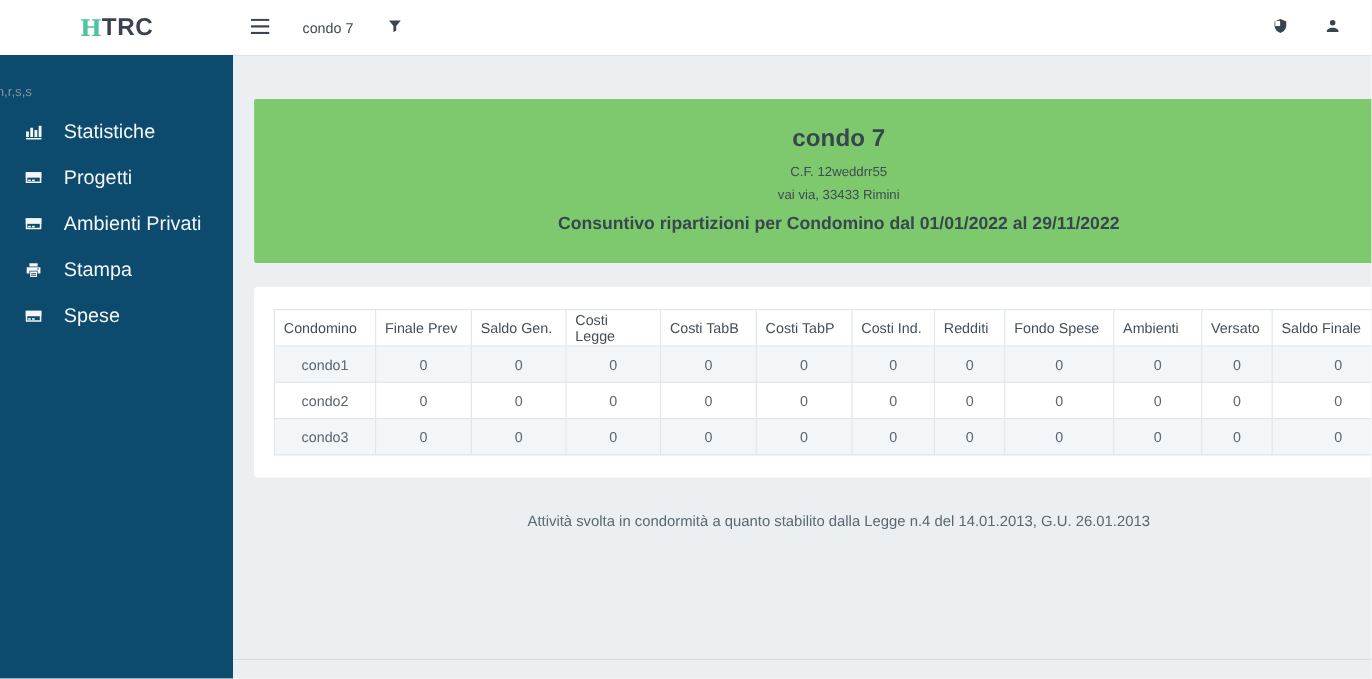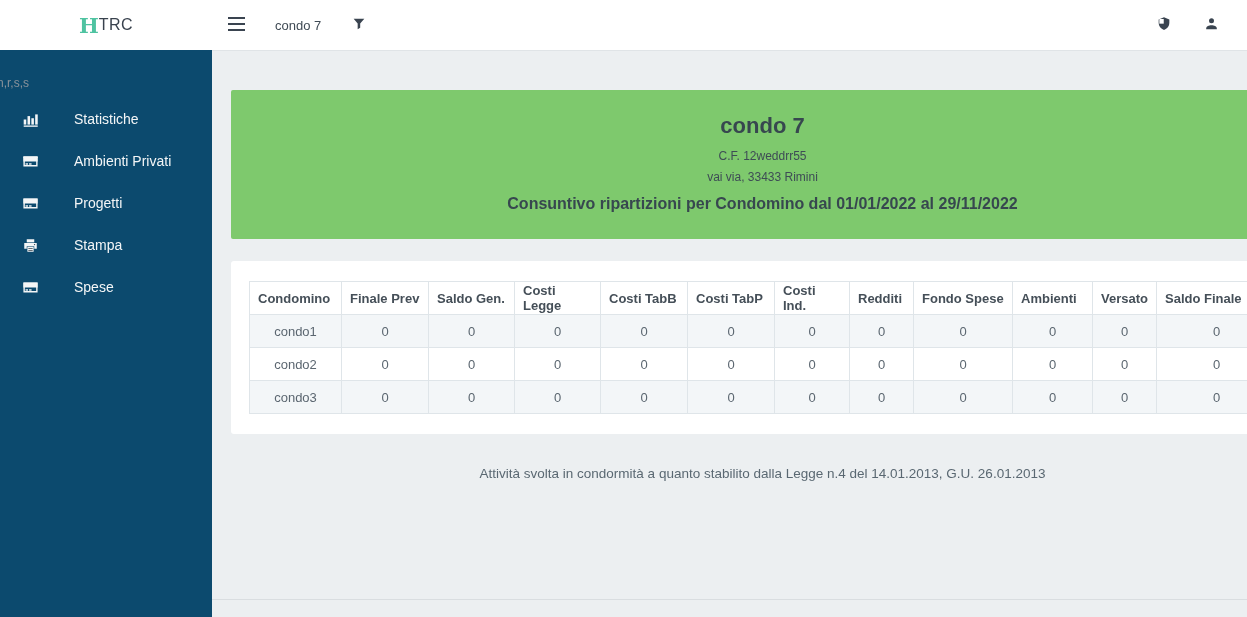--- a/index.html
+++ b/index.html
@@ -4,49 +4,49 @@
 <style>
   * { margin:0; padding:0; box-sizing:border-box; }
   html,body { width:1247px; height:617px; overflow:hidden; }
   body { font-family:"Liberation Sans","DejaVu Sans",sans-serif; background:#eceff1; }
   .app { position:relative; width:1247px; height:617px; overflow:hidden; background:#fff; }
 
   
   .topbar { position:absolute; top:0; left:0; width:1247px; height:50px; background:#ffffff; display:flex; align-items:center; z-index:5; }
   .logo { width:212px; display:flex; justify-content:center; align-items:center; cursor:pointer; }
   .logo .h { font-family:"DejaVu Serif","Liberation Serif",serif; font-size:21px; font-weight:bold; color:#4fc3a1; }
-  .logo .rest { font-size:16px; font-weight:normal; color:#39424e; letter-spacing:.5px; }
+  .logo .rest { font-size:22px; font-weight:bold; color:#39424e; letter-spacing:.5px; }
   .topbar-left { display:flex; align-items:center; gap:26px; margin-left:12px; }
   .icon-btn { background:none; border:none; cursor:pointer; display:flex; align-items:center; justify-content:center; padding:4px; }
   .context-label { font-size:13px; color:#3f4a54; }
   .topbar-right { margin-left:auto; display:flex; align-items:center; gap:24px; margin-right:24px; }
 
   
   .sidebar { position:absolute; top:50px; left:0; width:212px; height:567px; background:#0c4a6e; }
   .sidebar-toplabel { font-size:12px; color:#8a939b; margin:26px 0 8px -3px; white-space:nowrap; }
   .nav { padding-top:0; }
   .nav-item { display:flex; align-items:center; height:42px; padding-left:22px; cursor:pointer; color:#f4f6f7; }
   .nav-item .nav-icon { width:17px; height:17px; margin-right:19px; display:flex; align-items:center; justify-content:center; }
-  .nav-item .nav-label { font-size:14px;margin-left:16px; }
+  .nav-item .nav-label { font-size:18px; }
 
   
   .content { position:absolute; top:50px; left:212px; width:1035px; height:567px; background:#eceff1; border-top:1px solid #e0e4e7; }
   .page-body { height:548px; overflow:hidden; }
   .page-footer { height:18px; border-top:1px solid #d9dde0; background:#eceff1; }
 
   .banner { margin:39px 0 0 19px; width:1063px; height:149px; background:#7ec96d; border-radius:2px; text-align:center; padding-top:23px; }
   .banner-title { font-size:22px; font-weight:bold; color:#37474f; }
   .banner-cf { font-size:12px; color:#3e4c55; margin-top:10px; }
   .banner-address { font-size:12px; color:#3e4c55; margin-top:7px; }
   .banner-subtitle { font-size:16px; font-weight:bold; color:#37474f; margin-top:11px; }
 
   .card { margin:22px 0 0 19px; width:1063px; background:#ffffff; border-radius:3px; padding:20px 18px; overflow:hidden; }
   table { table-layout:fixed; width:1027px; border-collapse:collapse; }
   th, td { border:1px solid #dfe5e9; padding:0 8px; height:33px; font-size:13px; text-align:left; font-weight:normal; }
-  thead th { color:#454f58; font-weight:bold; }
+  thead th { color:#454f58; font-weight:normal; }
   tbody tr:nth-child(odd) { background:#f3f6f8; }
   td { color:#5b6670;text-align:center; }
   col:nth-child(1){width:92px} col:nth-child(2){width:87px} col:nth-child(3){width:86px}
   col:nth-child(4){width:86px} col:nth-child(5){width:87px} col:nth-child(6){width:87px}
   col:nth-child(7){width:75px} col:nth-child(8){width:64px} col:nth-child(9){width:99px}
   col:nth-child(10){width:80px} col:nth-child(11){width:64px} col:nth-child(12){width:120px}
 
   .footer-note { width:1063px; margin-left:19px; margin-top:32px; text-align:center; font-size:13.5px; color:#5a6872; }
 </style>
 </head>
@@ -121,42 +121,42 @@
                 <rect x="2" y="17" width="16.5" height="1.6"></rect>
               </g>
             </svg>
         </span>
         <span class="nav-label">Statistiche</span>
       </div>
       <div class="nav-item">
         <span class="nav-icon">
           <svg width="17" height="17" viewBox="0 0 24 24">
               <g fill="#f4f6f7">
+                <path d="M2 5h20v14H2V5zm2 2v10h16V7H4z"></path>
+                <rect x="5" y="14.5" width="3.5" height="2"></rect>
+                <rect x="10" y="14.5" width="3.5" height="2"></rect>
+                <rect x="2" y="5" width="20" height="7"></rect>
+              </g>
+            </svg>
+        </span>
+        <span class="nav-label">Progetti</span>
+      </div>
+      <div class="nav-item">
+        <span class="nav-icon">
+          <svg width="17" height="17" viewBox="0 0 24 24">
+              <g fill="#f4f6f7">
                 <path d="M2 5h20v2H2z"></path>
                 <path d="M2 5h20v14H2V5zm2 2v10h16V7H4z"></path>
                 <rect x="5" y="14.5" width="3.5" height="2"></rect>
                 <rect x="10" y="14.5" width="3.5" height="2"></rect>
                 <rect x="2" y="5" width="20" height="7"></rect>
               </g>
             </svg>
         </span>
         <span class="nav-label">Ambienti Privati</span>
-      </div>
-      <div class="nav-item">
-        <span class="nav-icon">
-          <svg width="17" height="17" viewBox="0 0 24 24">
-              <g fill="#f4f6f7">
-                <path d="M2 5h20v14H2V5zm2 2v10h16V7H4z"></path>
-                <rect x="5" y="14.5" width="3.5" height="2"></rect>
-                <rect x="10" y="14.5" width="3.5" height="2"></rect>
-                <rect x="2" y="5" width="20" height="7"></rect>
-              </g>
-            </svg>
-        </span>
-        <span class="nav-label">Progetti</span>
       </div>
       <div class="nav-item">
         <span class="nav-icon">
           <svg width="15" height="15" viewBox="0 0 24 24">
               <g fill="#f4f6f7">
                 <path d="M6 2h12v5H6z"></path>
                 <path d="M2 8h20v9h-4v-4H6v4H2V8z"></path>
                 <circle cx="18.5" cy="10.5" r="1.1" fill="#37404a"></circle>
                 <path d="M7 14h10v8H7z"></path>
                 <path d="M8.5 16.5h7v1.2h-7zM8.5 19h7v1.2h-7z" fill="#37404a"></path>

